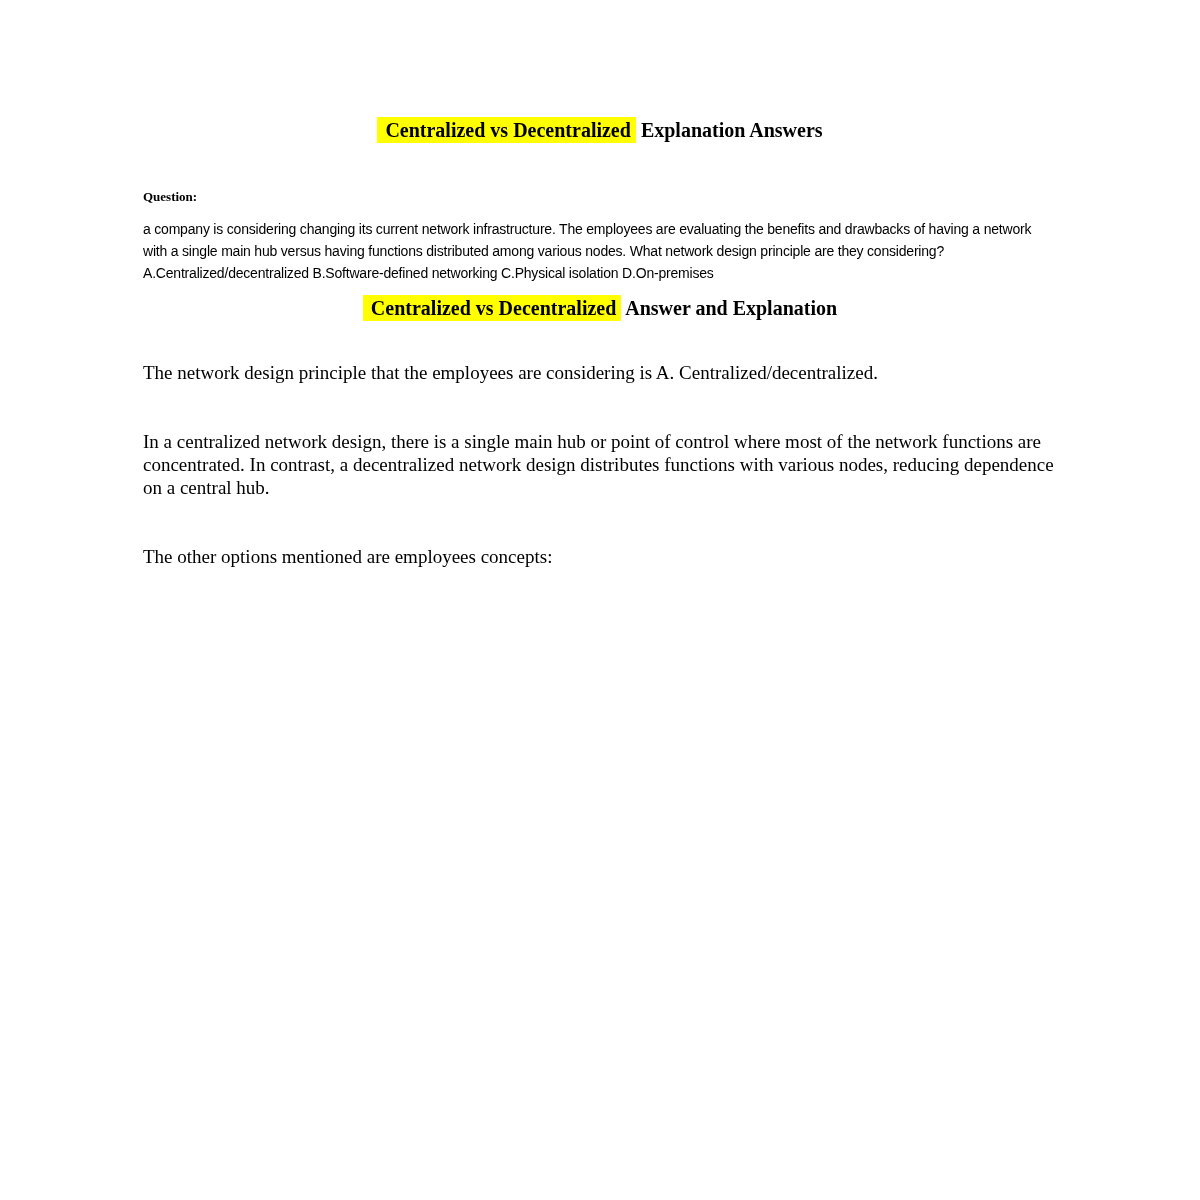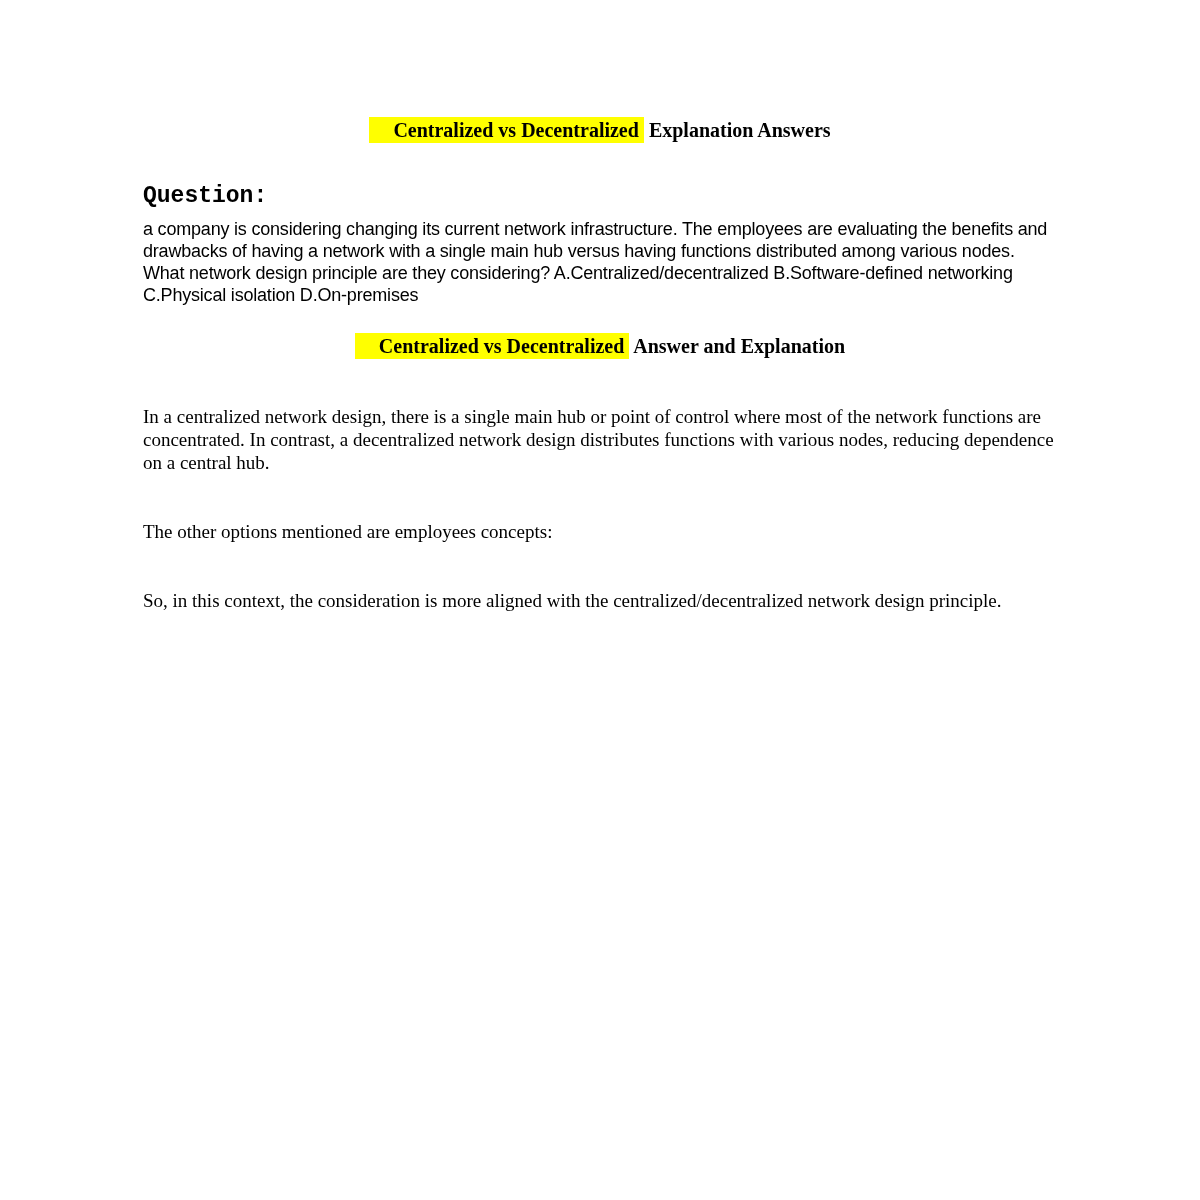--- a/index.html
+++ b/index.html
@@ -23,36 +23,36 @@
   }
   .doc-title, .answer-heading {
     text-align: center;
     font-weight: bold;
     font-size: 20px;
     line-height: 25px;
     margin: 0;
     font-family: "Liberation Serif", serif;
   }
   .answer-heading {
-    margin-top: 28px;
+    margin-top: 12px;
   }
   .hl {
     background: #ffff00;
-    padding: 2px 5px 2px 24px;
+    padding: 2px 5px 2px 8px;
   }
   .question-label {
-    font-size: 23px;
+    font-size: 13px;
     font-weight: bold;
     line-height: 23px;
     margin: 42px 0 0 0;
-    font-family: Liberation Mono, monospace;
+    font-family: Liberation Serif, serif;
   }
   .question-text {
     font-family: "Liberation Sans", sans-serif;
-    font-size: 18px;
+    font-size: 14px;
     line-height: 22px;
     letter-spacing: -0.2px;
     margin: 10px 0 0 0;
   }
   p.body {
     font-size: 19px;
     line-height: 23px;
     margin: 46px 0 0 0;
     font-family: "Liberation Serif", serif;
   }
@@ -66,23 +66,23 @@
 <div class="page">
 
   <h1 class="doc-title"><span class="hl">Centralized vs Decentralized</span><span> Explanation Answers</span></h1>
 
   <p class="question-label">Question:</p>
 
   <p class="question-text">a company is considering changing its current network infrastructure. The employees are evaluating the benefits and drawbacks of having a network with a single main hub versus having functions distributed among various nodes. What network design principle are they considering? A.Centralized/decentralized B.Software-defined networking C.Physical isolation D.On-premises</p>
 
   <h2 class="answer-heading"><span class="hl">Centralized vs Decentralized</span><span> Answer and Explanation</span></h2>
 
+  <p class="body first">The network design principle that the employees are considering is A. Centralized/decentralized.</p>
 
   <p class="body">In a centralized network design, there is a single main hub or point of control where most of the network functions are concentrated. In contrast, a decentralized network design distributes functions with various nodes, reducing dependence on a central hub.</p>
 
   <p class="body">The other options mentioned are employees concepts:</p>
 
 
 
 
-  <p class="body">So, in this context, the consideration is more aligned with the centralized/decentralized network design principle.</p>
 
 </div>
 
 </body></html>

